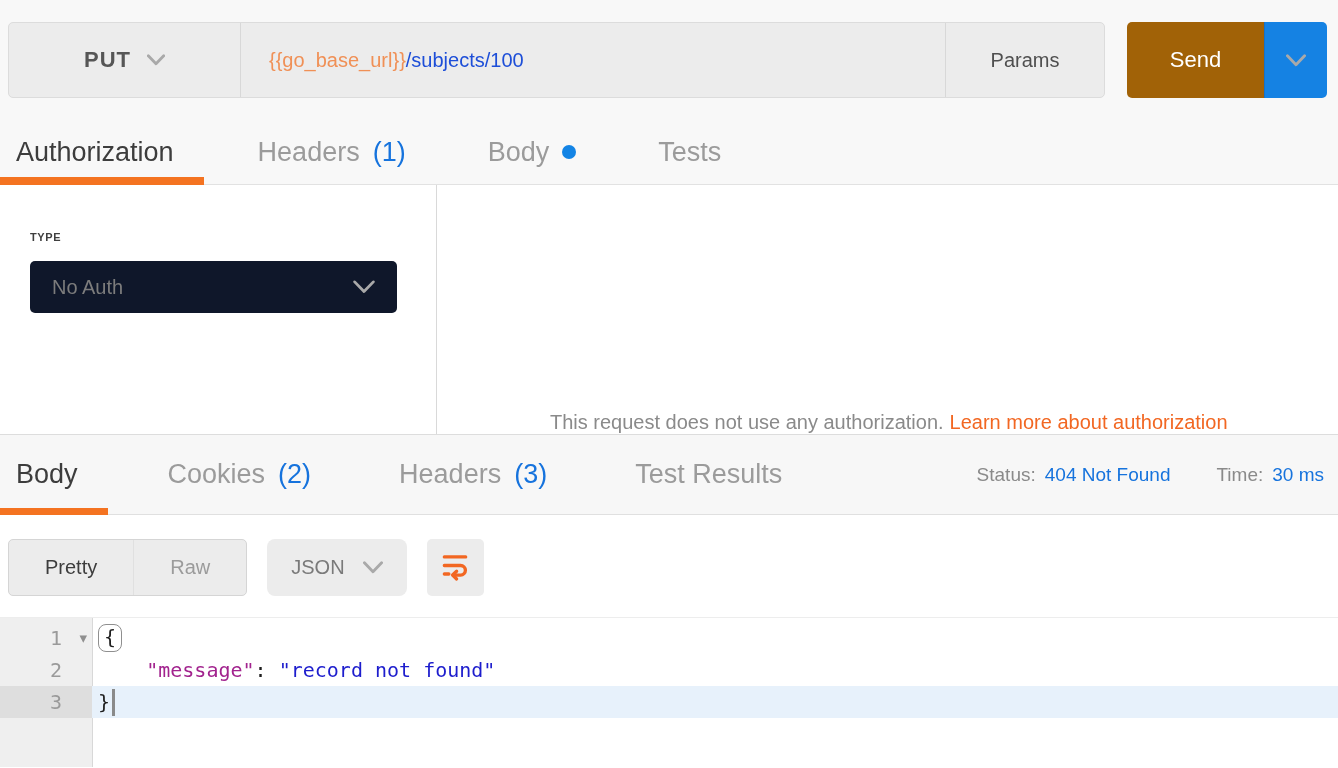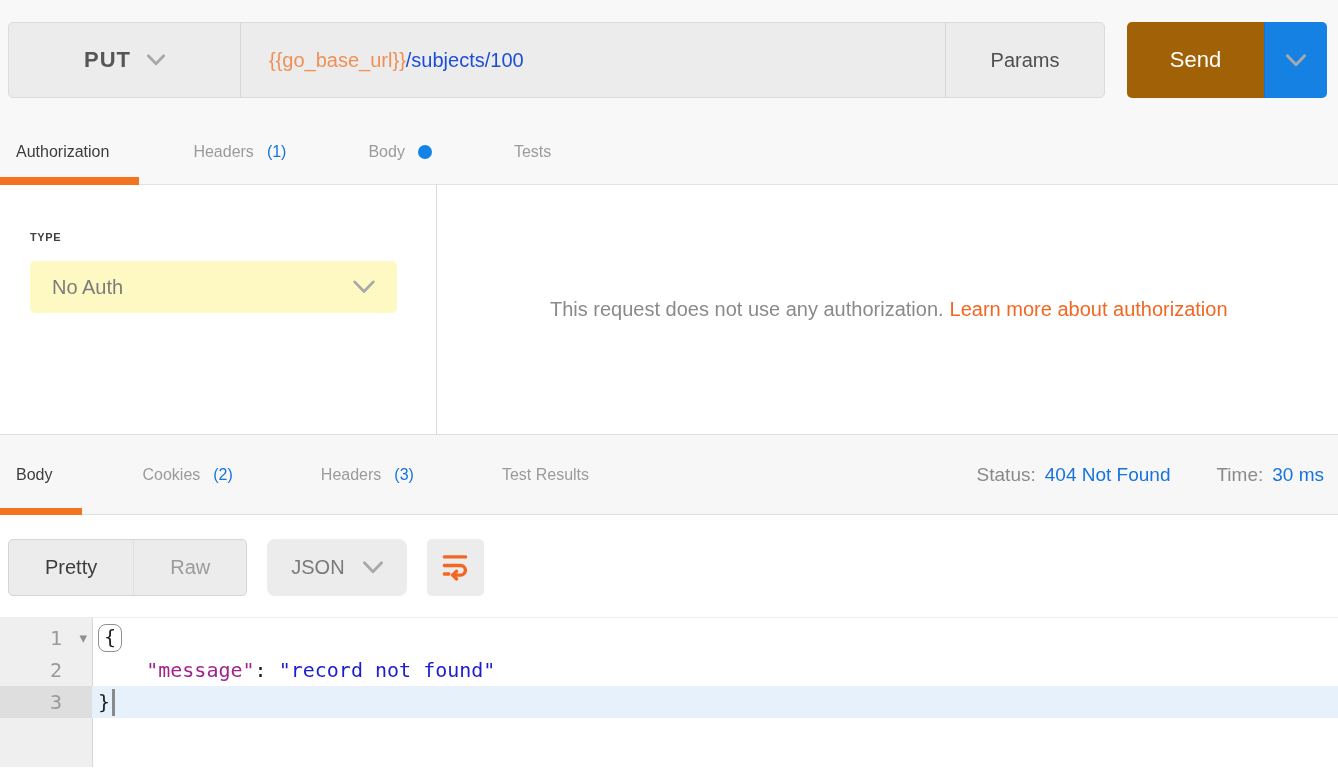--- a/index.html
+++ b/index.html
@@ -24,38 +24,38 @@
   .send-group { margin-left:auto; display:flex; height:76px; }
   .send-main { width:137px; background:#a16207; color:#fff; font-size:22px; border:none;
                border-radius:5px 0 0 5px; cursor:pointer; font-family:inherit; }
   .send-caret { width:63px; background:#1582e3; border:none; border-left:1px solid #1373cd;
                 border-radius:0 5px 5px 0; color:#b9cfe4; display:flex; align-items:center;
                 justify-content:center; cursor:pointer; }
 
   
   .tabs-row { display:flex; background:#f8f8f8; height:65px; border-bottom:1px solid #e2e2e2; }
   .tab { position:relative; display:flex; align-items:center; gap:13px; padding:0 28px;
-         font-size:16px; color:#9b9b9b; cursor:pointer; white-space:nowrap; }
+         font-size:27px; color:#9b9b9b; cursor:pointer; white-space:nowrap; }
   .tab.first { padding-left:16px; padding-right:30px; }
   .tab.active { color:#3d3d3d; }
   .tab.active::after { content:""; position:absolute; left:0; right:0; bottom:-1px;
                        height:8px; background:#f47321; }
   .tab .count { color:#1673dd; }
   .req-gap > .tab + .tab { margin-left:26px; }
   .dot { width:14px; height:14px; border-radius:50%; background:#1384e5; }
 
   
   .auth { display:flex; height:250px; background:#fff; border-bottom:1px solid #dddddd; }
   .auth-left { width:437px; border-right:1px solid #d9d9d9; padding:46px 0 0 30px; }
   .type-label { font-size:11px; font-weight:700; color:#3f3f3f; letter-spacing:.6px; }
-  .auth-select { margin-top:18px; width:367px; height:52px; background:#fef9c3;
+  .auth-select { margin-top:18px; width:367px; height:52px; background:#0f172a;
                  border-radius:5px; display:flex; align-items:center; padding:0 22px;
                  cursor:pointer; }
   .auth-select-value { flex:1; font-size:20px; color:#7c7c7c; }
-  .auth-right { flex:1; display:flex; align-items:center; padding-left:113px;
+  .auth-right { flex:1; display:flex; align-items:flex-end; padding-left:113px;
                 overflow:hidden; white-space:nowrap; font-size:20px; color:#8a8a8a; }
   .auth-link { color:#f26722; margin-left:6px; text-decoration:none; cursor:pointer; }
 
   
   .resp-header { height:80px; background:#f7f7f7; border-bottom:1px solid #e0e0e0;
                  display:flex; align-items:stretch; }
   .resp-header .tab.active::after { height:7px; }
   .resp-gap > .tab + .tab { margin-left:32px; }
   .resp-meta { margin-left:auto; display:flex; align-items:center; gap:46px;
                padding-right:14px; font-size:19px; white-space:nowrap; }

